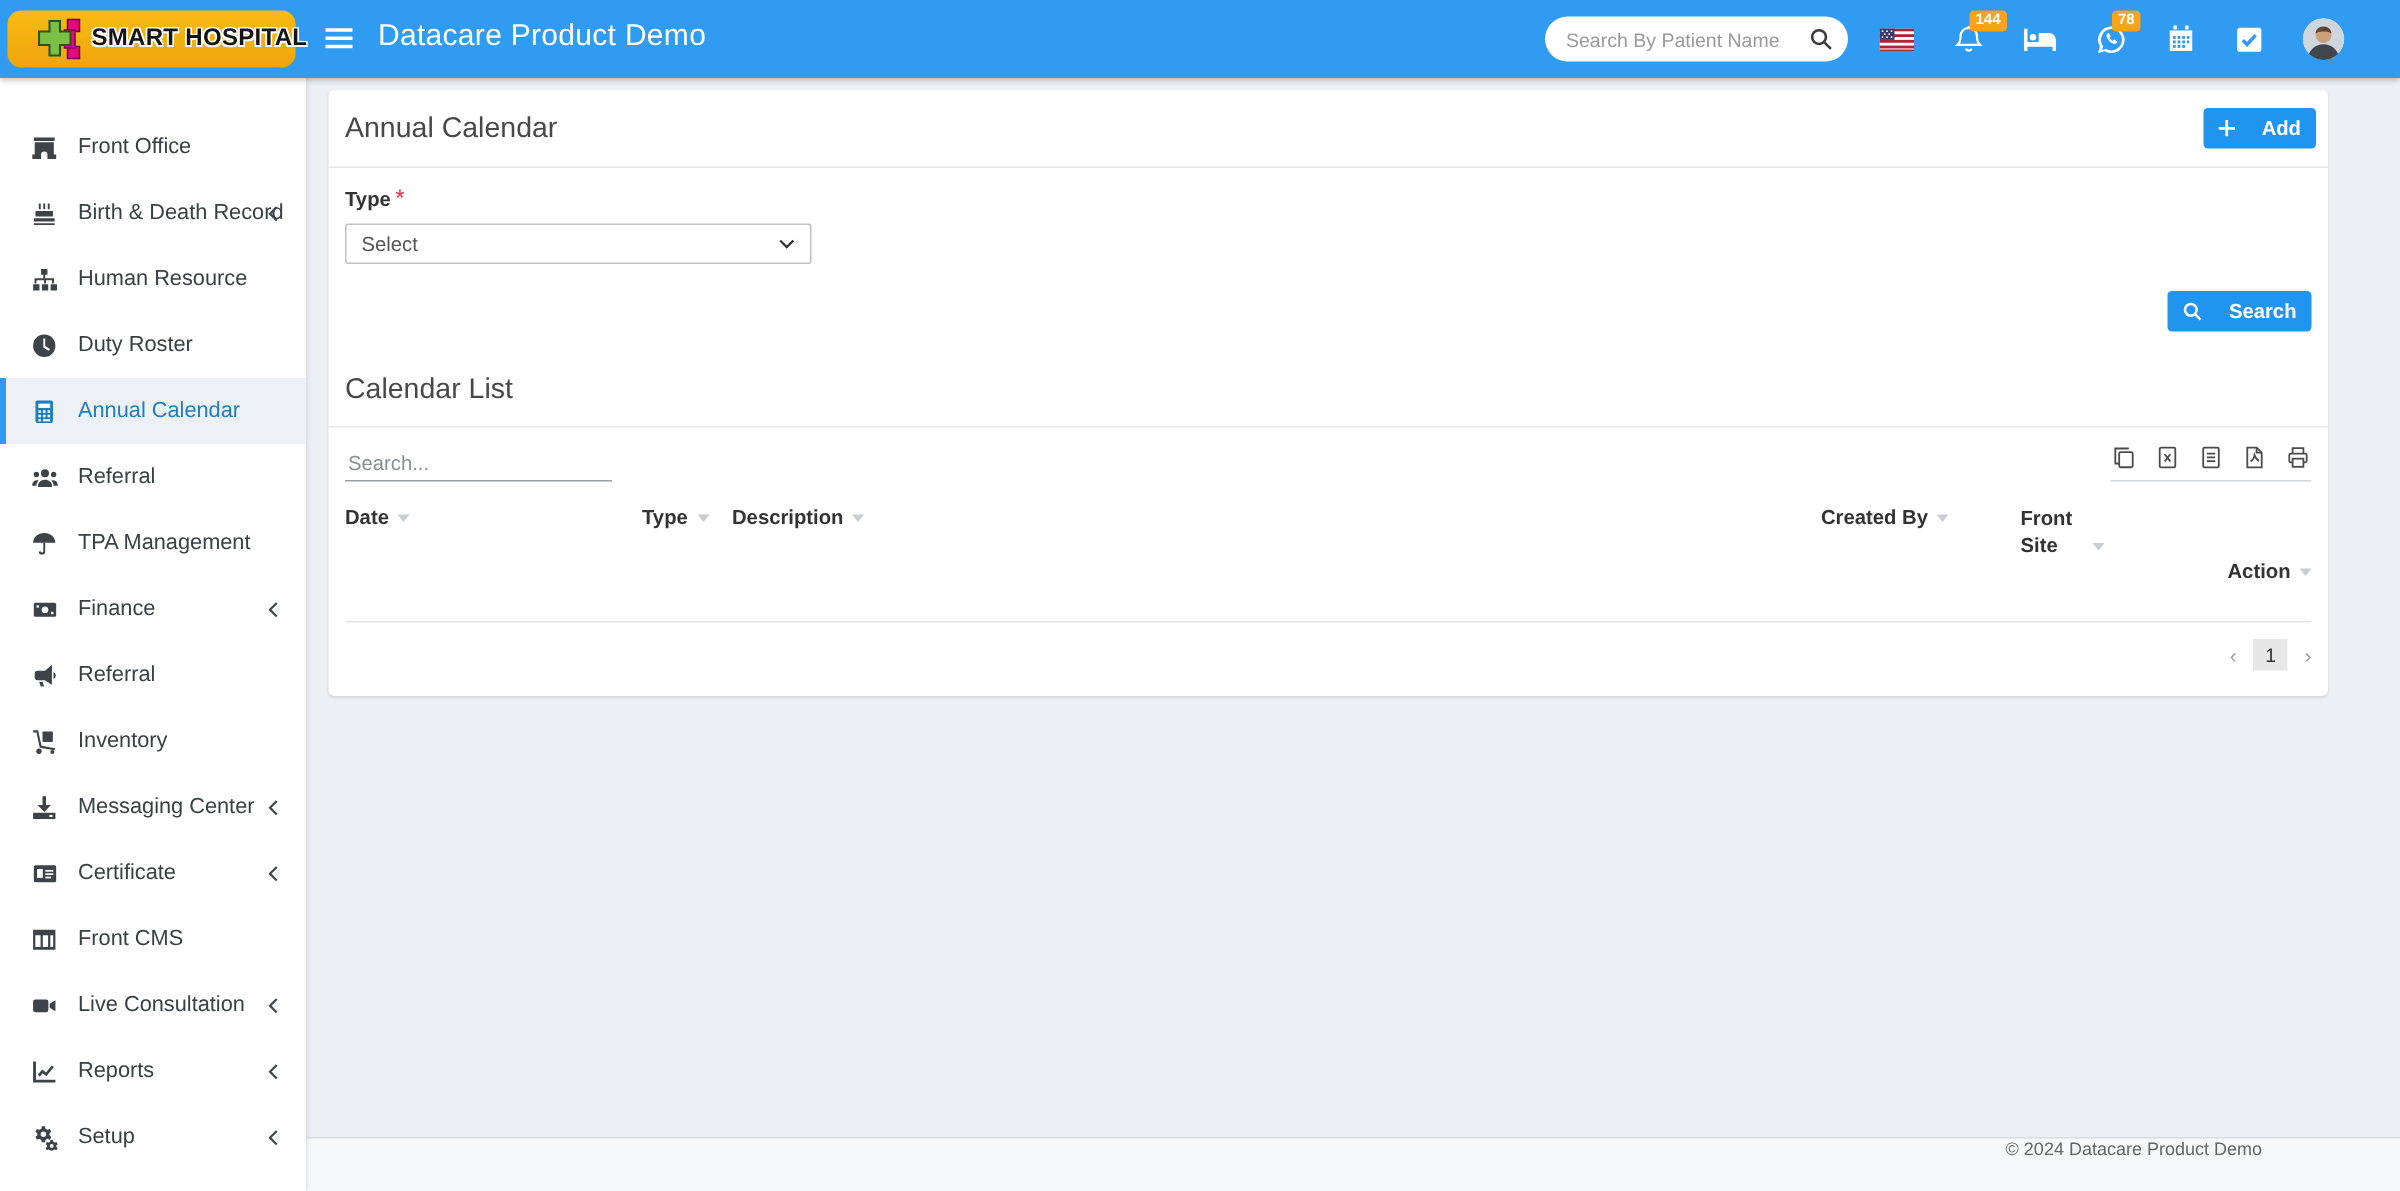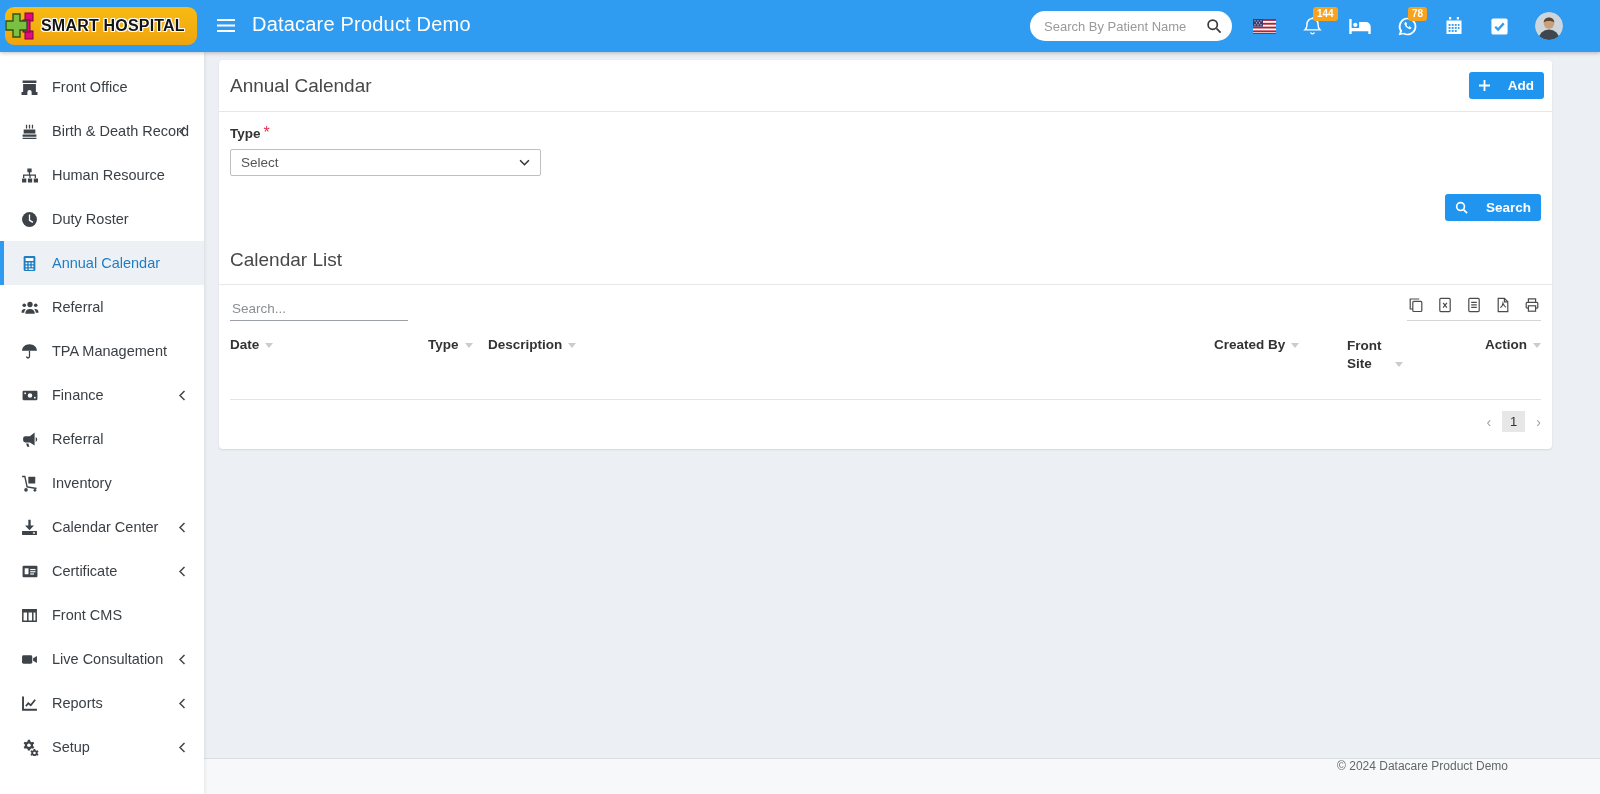--- a/index.html
+++ b/index.html
@@ -5,21 +5,21 @@
   * { margin:0; padding:0; box-sizing:border-box; }
   html,body { width:1600px; height:794px; overflow:hidden; background:#eceff4;
               font-family:"Liberation Sans", sans-serif; }
   .app { width:1600px; height:794px; display:flex; flex-direction:column; }
 
   
   .topbar { position:relative; height:52px; background:#2f9bf1; flex:0 0 52px;
             box-shadow:0 1px 4px rgba(0,0,0,.25); z-index:5; }
   .logo { position:absolute; left:5px; top:7px; width:192px; height:38px;
           background:linear-gradient(#f8bb13,#efa40e); border-radius:9px;
-          display:flex; align-items:center; gap:4px; padding:0 8px 0 0; }
+          display:flex; align-items:center; gap:4px; padding:0 8px 0 20px; }
   .logo-badge { flex:0 0 auto; display:flex; }
   .brand-text { font-size:16px; font-weight:800; color:#141414; letter-spacing:.2px;
                 white-space:nowrap;
                 text-shadow:-1px -1px 0 #fff, 1px -1px 0 #fff, -1px 1px 0 #fff, 1px 1px 0 #fff, 0 0 2px #fff; }
   .hamburger { position:absolute; left:216px; top:18px; width:20px; cursor:pointer; }
   .app-title { position:absolute; left:252px; top:13px; color:#fff; font-size:20px;
                font-weight:400; letter-spacing:.2px; }
   .top-right { position:absolute; left:1030px; top:0; right:14px; height:52px;
                display:flex; align-items:center; }
   .search-pill { width:202px; height:30px; background:#fff; border-radius:15px;
@@ -29,21 +29,21 @@
   .search-pill input::placeholder { color:#9a9a9a; }
   .hicon { position:relative; margin-left:26px; display:flex; align-items:center; cursor:pointer; }
   .badge { position:absolute; top:-9px; left:11px; background:#f9a21b; color:#fff;
            font-size:10px; font-weight:700; line-height:1; padding:2px 4px;
            border-radius:3px; }
   .avatar { width:28px; height:28px; border-radius:50%; overflow:hidden; flex:0 0 auto; }
 
   
   .shell { display:flex; height:742px; }
   .sidebar { width:204px; background:#fff; box-shadow:1px 0 3px rgba(0,0,0,.08);
-             z-index:3; padding-top:13px; }
+             z-index:3; padding-top:24px; }
   .side-item { height:44px; display:flex; align-items:center; padding-left:20px;
                cursor:pointer; color:#3b4045; font-size:14.5px; position:relative; }
   .side-item .sicon { width:19px; display:flex; justify-content:center; margin-right:13px; }
   .side-item .sicon svg { fill:#3d4348; }
   .side-item .chev { position:absolute; right:18px; display:flex; }
   .side-item.active { background:#edf1f6; border-left:4px solid #2e9bf0; padding-left:16px;
                       color:#1f7ec1; }
   .side-item.active .sicon svg { fill:#1f7ec1; }
 
   .content { flex:1; background:#eceff4; position:relative; }
@@ -72,21 +72,21 @@
   .list-search::placeholder { color:#8a8f94; }
   .export-tools { display:flex; gap:13px; border-bottom:1px solid #d3d6d9; padding:0 1px 7px; }
   .export-tools .tool { display:flex; cursor:pointer; }
   .thead { display:grid; grid-template-columns:198px 60px 1fr 133px 137px 57px;
            margin:0 11px; padding:16px 0 26px; border-bottom:1px solid #e4e4e4; }
   .th { font-size:13.5px; font-weight:700; color:#333; }
   .th .caret { display:inline-block; width:0; height:0; border-left:4px solid transparent;
                border-right:4px solid transparent; border-top:5px solid #c9ccd0;
                margin-left:6px; vertical-align:middle; }
   .th.wrap span.lbl { display:inline-block; max-width:42px; line-height:1.35; }
-  .th.right { text-align:right; }
+  .th.right { text-align:right;margin-top:36px; }
   .pagination { display:flex; justify-content:flex-end; align-items:center; gap:11px;
                 padding:11px 11px 17px; }
   .pg-nav { color:#9aa0a6; font-size:14px; cursor:pointer; }
   .pg-box { background:#e7e7e7; color:#333; font-size:13px; padding:3px 8px; cursor:pointer; }
 
   
   .footer { position:absolute; left:0; right:0; bottom:0; height:36px; background:#f7f8f9;
             border-top:1px solid #dadde0; display:flex; align-items:flex-start;
             justify-content:flex-end; padding-right:92px; font-size:12px; color:#63676b; }
 </style>
@@ -348,21 +348,21 @@
         <span>Inventory</span>
       </div>
 
       <div class="side-item">
         <span class="sicon">
           <svg width="17" height="17" viewBox="0 0 16 16">
               <path d="M6.9.8h2.2v5.4h3.1L8 10.6 3.8 6.2h3.1zM1 11.2h14V15H1z"></path>
               <rect x="11.2" y="12.5" width="2" height="1.3" fill="#fff"></rect>
             </svg>
         </span>
-        <span>Calendar Center</span>
+        <span>Messaging Center</span>
         <span class="chev">
           <svg width="8" height="11" viewBox="0 0 8 11" fill="none" stroke="#41474d" stroke-width="1.5">
               <path d="M6.5 1L2 5.5l4.5 4.5"></path>
             </svg>
         </span>
       </div>
 
       <div class="side-item">
         <span class="sicon">
           <svg width="18" height="17" viewBox="0 0 16 16">

